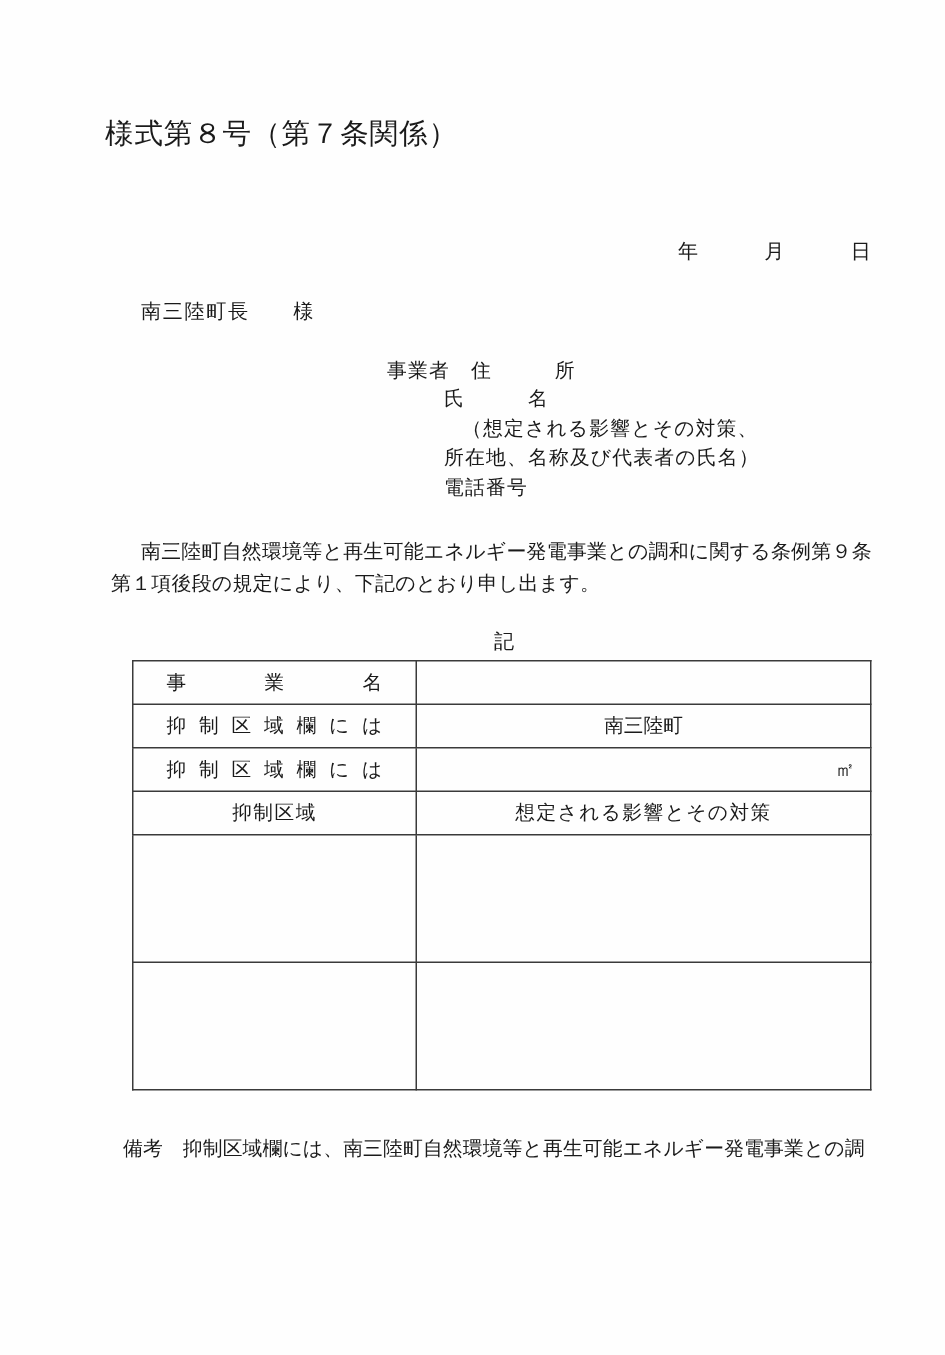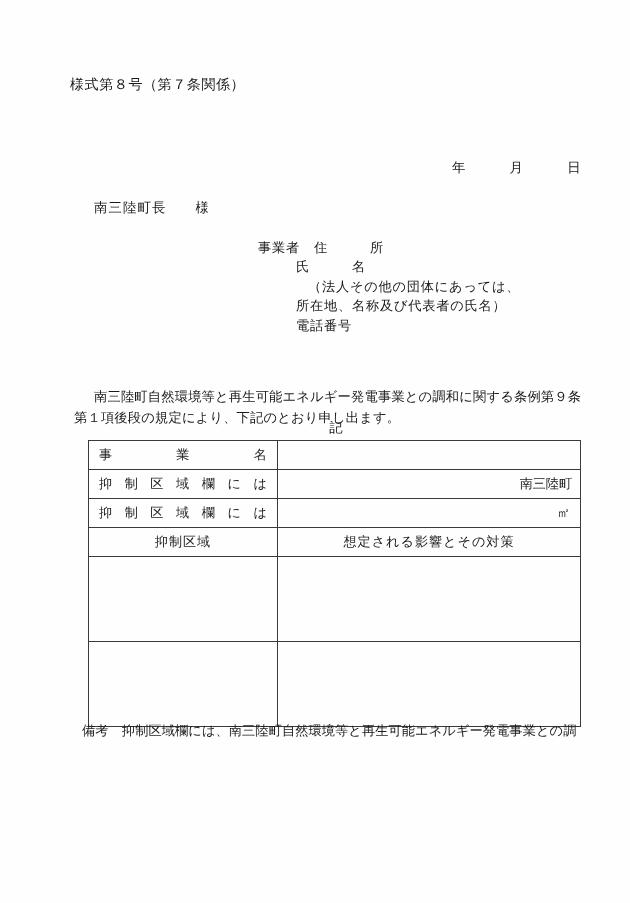--- a/index.html
+++ b/index.html
@@ -21,21 +21,21 @@
     background: #fefefe;
   }
 
   
   .abs { position: absolute; white-space: nowrap; }
   .jp { font-family: "DejaVu Serif", "Liberation Serif", serif; }
 
   
   #form-number {
     left: 70px; top: 76px;
-    font-size: 14px;
+    font-size: 19px;
     letter-spacing: 0.6px;
   }
   #doc-title {
     left: 0; right: 0; top: 116px;
     text-align: center;
     font-size: 13.6px;
     letter-spacing: 1.1px;
     white-space: nowrap;
     padding-left: 55px;
     box-sizing: border-box;
@@ -65,21 +65,21 @@
   
   #body-paragraph {
     position: absolute;
     left: 74px; top: 358px;
     width: 500px;
     font-size: 13.3px;
     line-height: 21px;
     letter-spacing: 0.15px;
   }
   #body-paragraph .ln { white-space: nowrap; }
-  #body-paragraph .ln.first { text-indent: 20px; margin-top: 28px; }
+  #body-paragraph .ln.first { text-indent: 20px; }
 
   
   #ki-mark {
     left: 0; right: 0; top: 419px;
     text-align: center;
     font-size: 13.4px;
     padding-left: 42px;
     box-sizing: border-box;
     white-space: nowrap;
   }
@@ -98,35 +98,35 @@
     padding: 0 8px;
     vertical-align: middle;
     height: 29px;
     box-sizing: border-box;
   }
   #form-table td.label {
     width: 189px;
     text-align: justify;
     text-align-last: justify;
     letter-spacing: 0.2px;
-    padding: 0 10px;
+    padding: 0 22px;
   }
-  #form-table td.value { text-align: right; }
+  #form-table td.value { text-align: center; }
   #form-table td.value-right { text-align: right; padding-right: 10px; }
   #form-table td.head-center {
     text-align: right;
     text-align-last: center;
     letter-spacing: 1px;
   }
   #form-table tr.tall td { height: 85px; vertical-align: top; }
 
   
   #footnote {
     position: absolute;
-    left: 82px; top: 720px;
+    left: 82px; top: 756px;
     width: 505px;
     font-size: 13.2px;
     line-height: 21px;
     letter-spacing: 0.1px;
   }
   #footnote .ln { white-space: nowrap; }
   #footnote .ln.second { padding-left: 22px; }
 </style>
 </head>
 <body>
@@ -136,21 +136,21 @@
   <div class="abs jp" id="form-number">様式第８号（第７条関係）</div>
 
 
   <div class="abs jp" id="date-line">年　　　月　　　日</div>
 
   <div class="abs jp" id="addressee">南三陸町長　　様</div>
 
   <div id="applicant-block" class="jp">
     <div class="row">事業者　住　　　所</div>
     <div class="row ind-1">氏　　　名</div>
-    <div class="row ind-2" style="padding-left:50px;">（法人その他の団体にあっては、</div>
+    <div class="row ind-2" style="padding-left:50px;">（想定される影響とその対策、</div>
     <div class="row ind-2" style="padding-left:38px;">所在地、名称及び代表者の氏名）</div>
     <div class="row ind-1">電話番号</div>
   </div>
 
   <div id="body-paragraph" class="jp">
     <div class="ln first">南三陸町自然環境等と再生可能エネルギー発電事業との調和に関する条例第９条</div>
     <div class="ln">第１項後段の規定により、下記のとおり申し出ます。</div>
   </div>
 
   <div class="abs jp" id="ki-mark">記</div>

